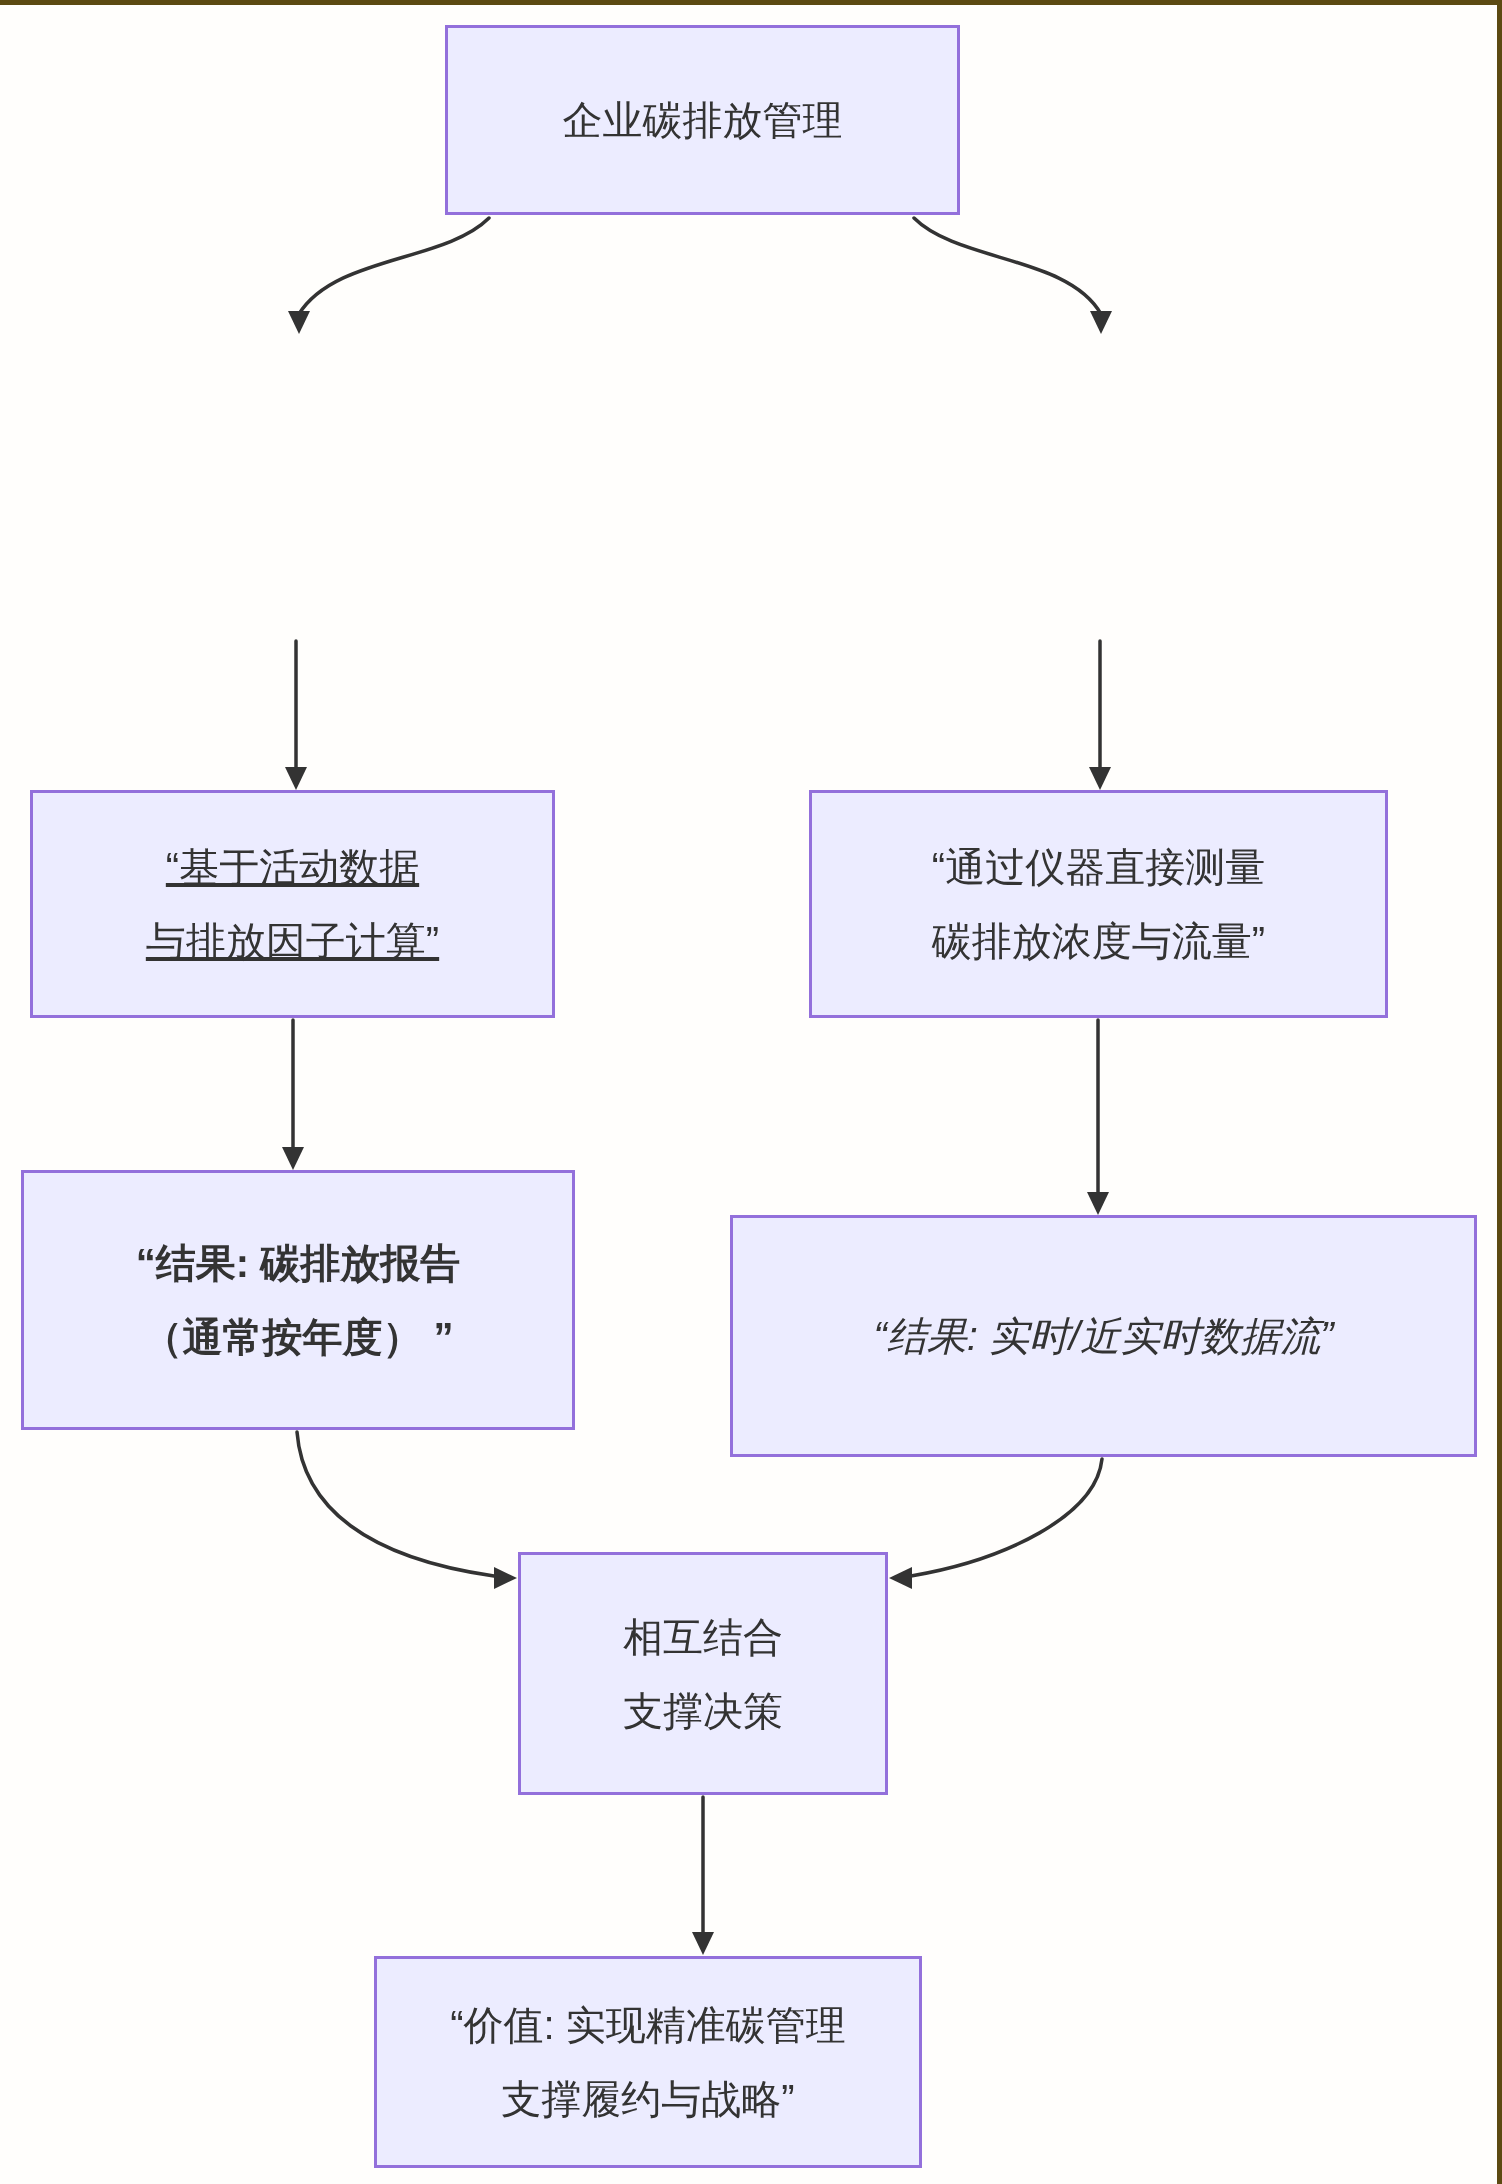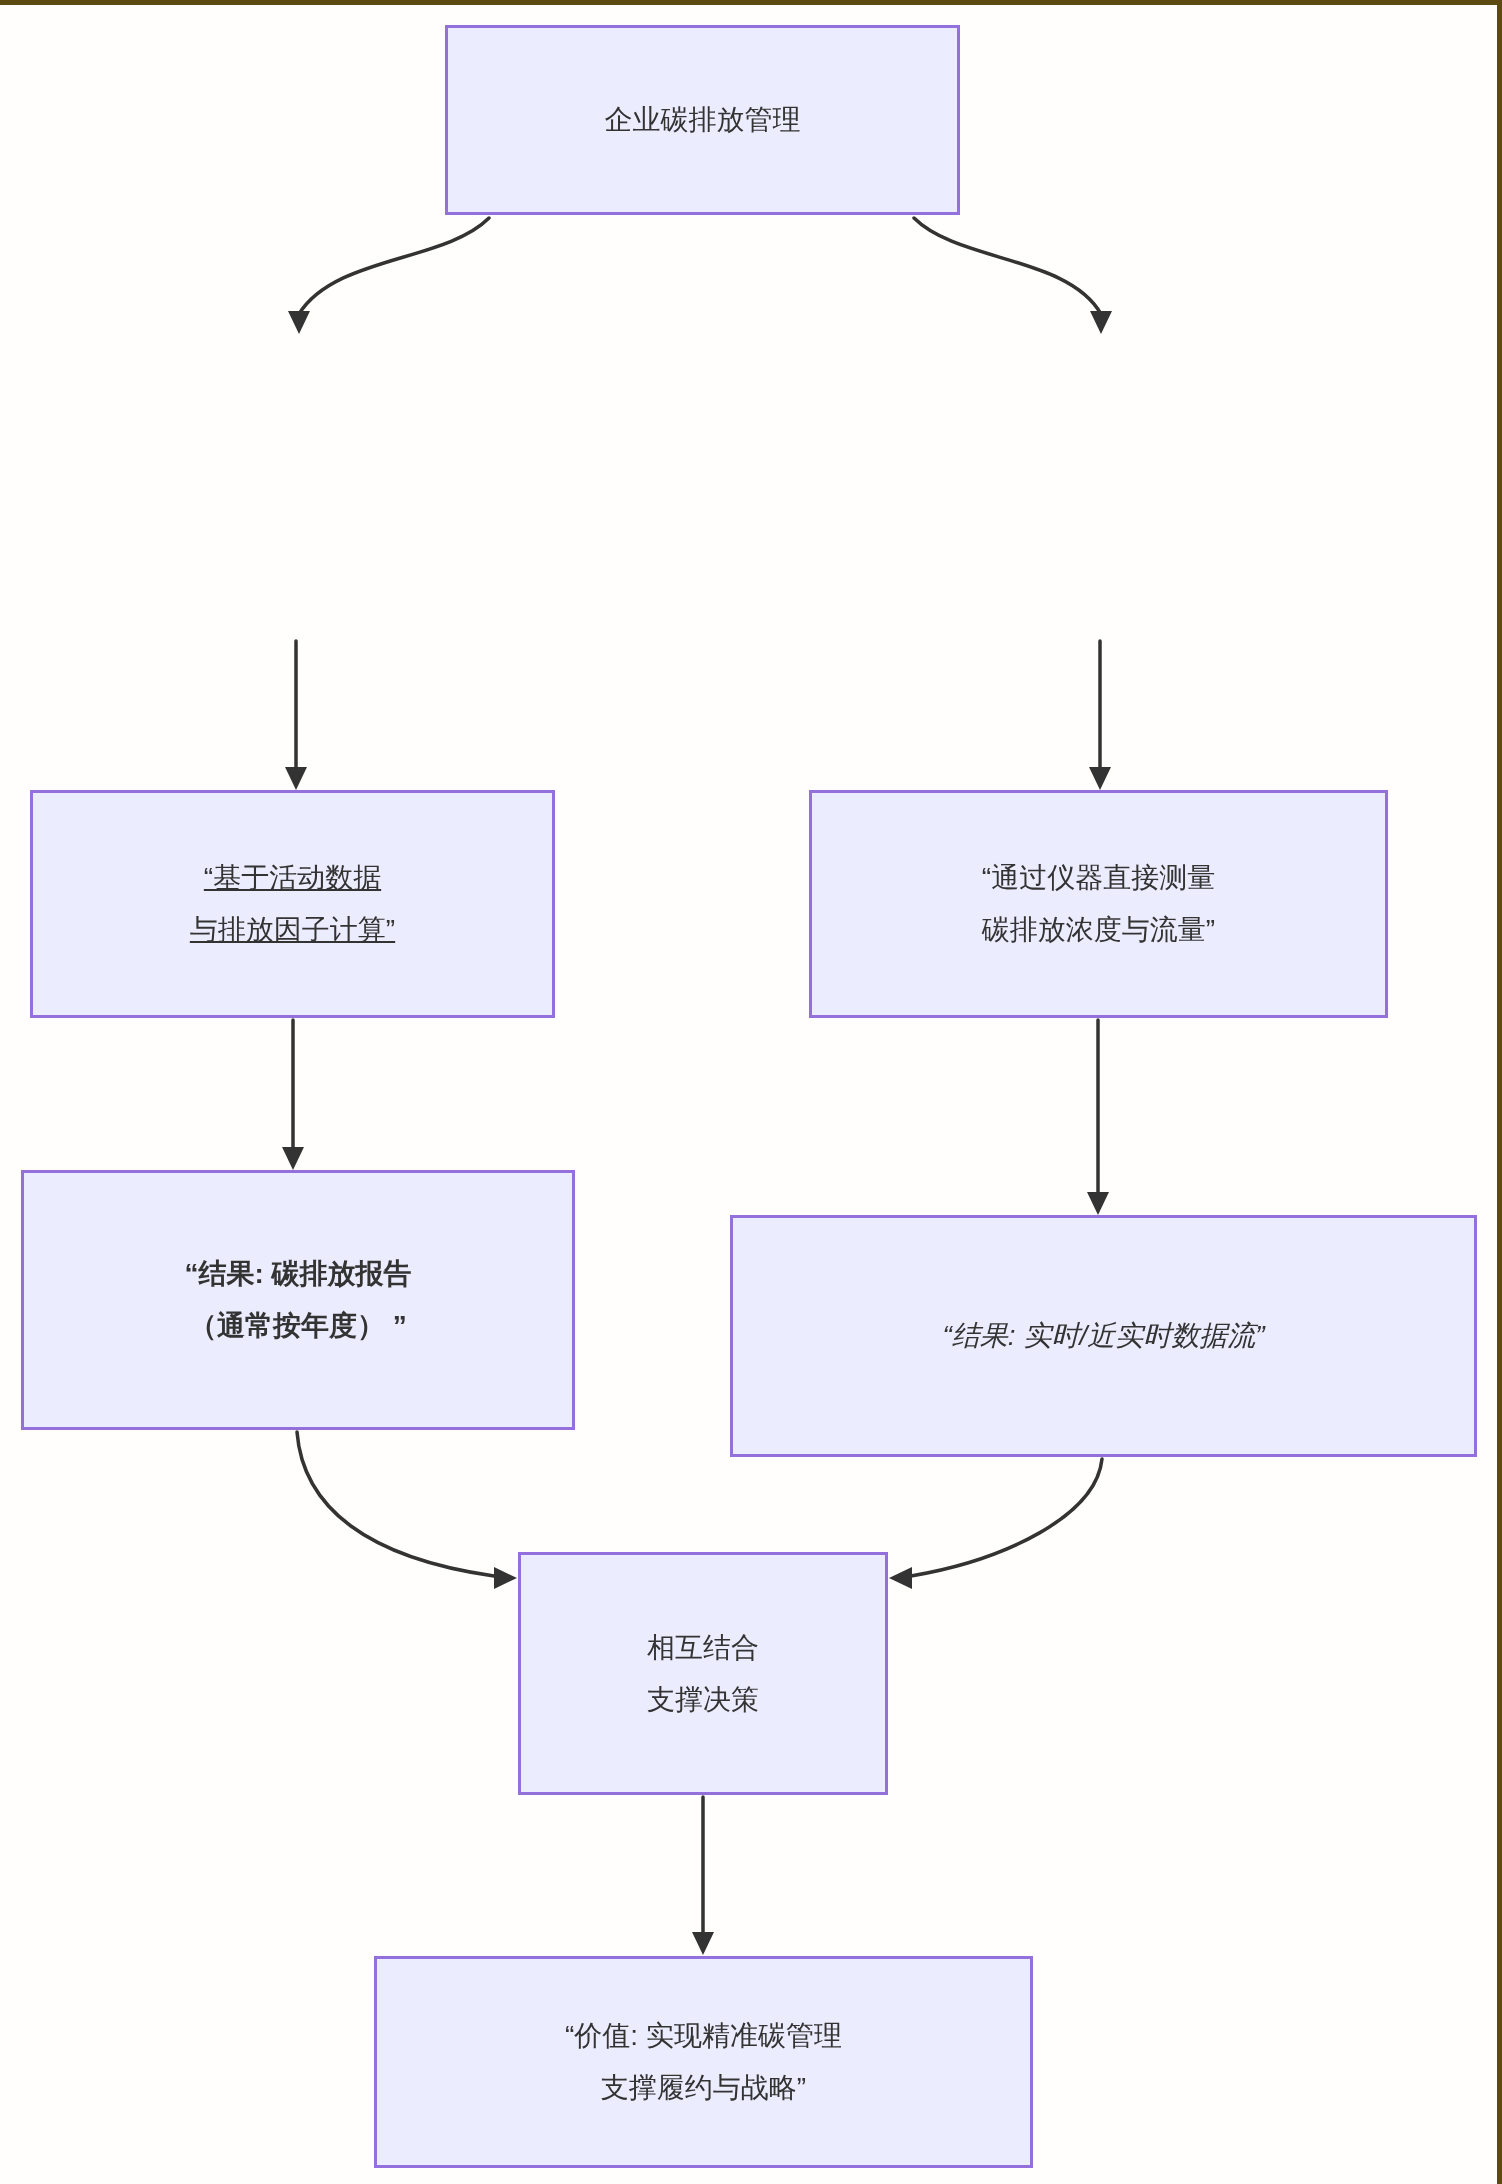--- a/index.html
+++ b/index.html
@@ -18,21 +18,21 @@
   }
   .edges{position:absolute;left:0;top:0;width:1502px;height:2184px;}
   .edges path{stroke:#333333;stroke-width:3.5;fill:none;stroke-linecap:round;}
   .edges polygon{fill:#333333;stroke:none;}
   .node{
     position:absolute;
     display:flex;align-items:center;justify-content:center;
     box-sizing:border-box;
     text-align:center;
     color:#333333;
-    font-size:28px;
+    font-size:40px;
     line-height:1.85;
     white-space:pre-line;
   }
   .rect{
     background:#ECECFF;
     border:3px solid #9370DB;
   }
   .diamond{background:transparent;}
   .diamond .shape{
     position:absolute;inset:0;
@@ -119,20 +119,20 @@
 
   <div class="node rect" style="left:730px;top:1215px;width:747px;height:242px;font-style:italic;">
     <span class="label">“结果: 实时/近实时数据流”</span>
   </div>
 
   <div class="node rect" style="left:518px;top:1552px;width:370px;height:243px;">
     <span class="label">相互结合
 支撑决策</span>
   </div>
 
-  <div class="node rect" style="left:374px;top:1956px;width:659px;height:212px;">
+  <div class="node rect" style="left:374px;top:1956px;width:548px;height:212px;">
     <span class="label">“价值: 实现精准碳管理
 支撑履约与战略”</span>
   </div>
 
   <div class="frame-top"></div>
   <div class="frame-right"></div>
 </div>
 
 </body></html>

